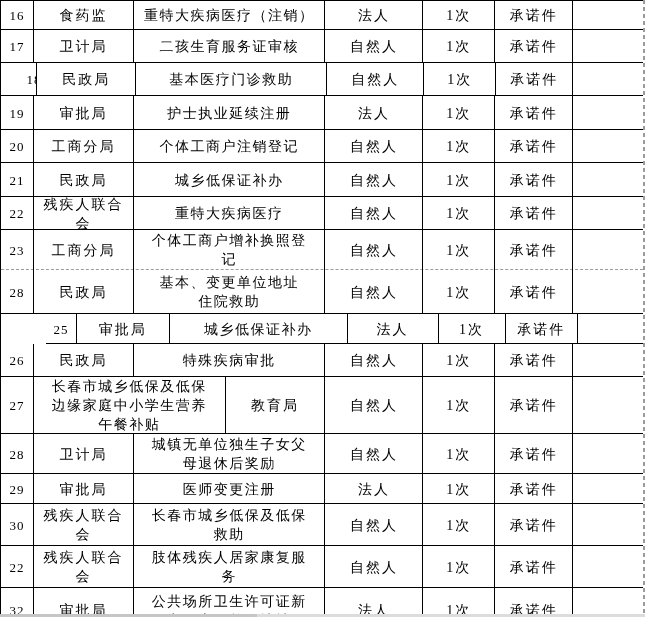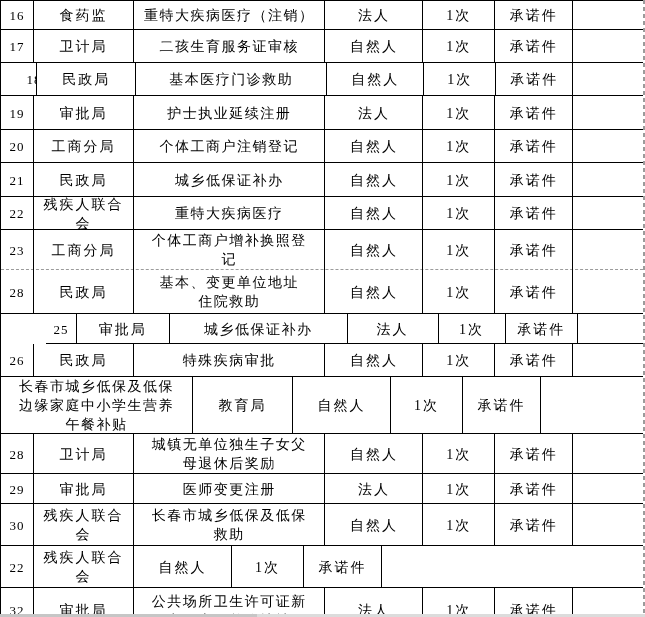--- a/index.html
+++ b/index.html
@@ -161,20 +161,21 @@
       <div class="row" style="height: 33px;">
         <div class="cell c-no" style="width: 33px; height: 33px;">26</div>
         <div class="cell c-dept" style="width: 100px; height: 33px;">民政局</div>
         <div class="cell c-item" style="width: 192px; height: 33px;">特殊疾病审批</div>
         <div class="cell c-applicant" style="width: 98px; height: 33px;">自然人</div>
         <div class="cell c-times" style="width: 72px; height: 33px;">1次</div>
         <div class="cell c-type" style="width: 78px; height: 33px;">承诺件</div>
         <div class="cell c-note" style="width: 70px; height: 33px;"></div>
       </div>
       <div class="row" style="height: 57px;">
+        <div class="cell c-no" style="width: 33px; height: 57px;">27</div>
         <div class="cell c-item" style="width: 192px; height: 57px;">长春市城乡低保及低保
 边缘家庭中小学生营养
 午餐补贴</div>
         <div class="cell c-dept" style="width: 100px; height: 57px;">教育局</div>
         <div class="cell c-applicant" style="width: 98px; height: 57px;">自然人</div>
         <div class="cell c-times" style="width: 72px; height: 57px;">1次</div>
         <div class="cell c-type" style="width: 78px; height: 57px;">承诺件</div>
         <div class="cell c-note" style="width: 70px; height: 57px;"></div>
       </div>
       <div class="row" style="height: 40px;">
@@ -202,20 +203,22 @@
         <div class="cell c-item" style="width: 192px; height: 42px;">长春市城乡低保及低保
 救助</div>
         <div class="cell c-applicant" style="width: 98px; height: 42px;">自然人</div>
         <div class="cell c-times" style="width: 72px; height: 42px;">1次</div>
         <div class="cell c-type" style="width: 78px; height: 42px;">承诺件</div>
         <div class="cell c-note" style="width: 70px; height: 42px;"></div>
       </div>
       <div class="row" style="height: 42px;">
         <div class="cell c-no" style="width: 33px; height: 42px;">22</div>
         <div class="cell c-dept" style="width: 100px; height: 42px;">残疾人联合会</div>
+        <div class="cell c-item" style="width: 192px; height: 42px;">肢体残疾人居家康复服
+务</div>
         <div class="cell c-applicant" style="width: 98px; height: 42px;">自然人</div>
         <div class="cell c-times" style="width: 72px; height: 42px;">1次</div>
         <div class="cell c-type" style="width: 78px; height: 42px;">承诺件</div>
         <div class="cell c-note" style="width: 70px; height: 42px;"></div>
       </div>
       <div class="row clipped" style="height: 45px;">
         <div class="cell c-no" style="width: 33px; height: 45px;">32</div>
         <div class="cell c-dept" style="width: 100px; height: 45px;">审批局</div>
         <div class="cell c-item" style="width: 192px; height: 45px;">公共场所卫生许可证新
 办、变更单位地址</div>

